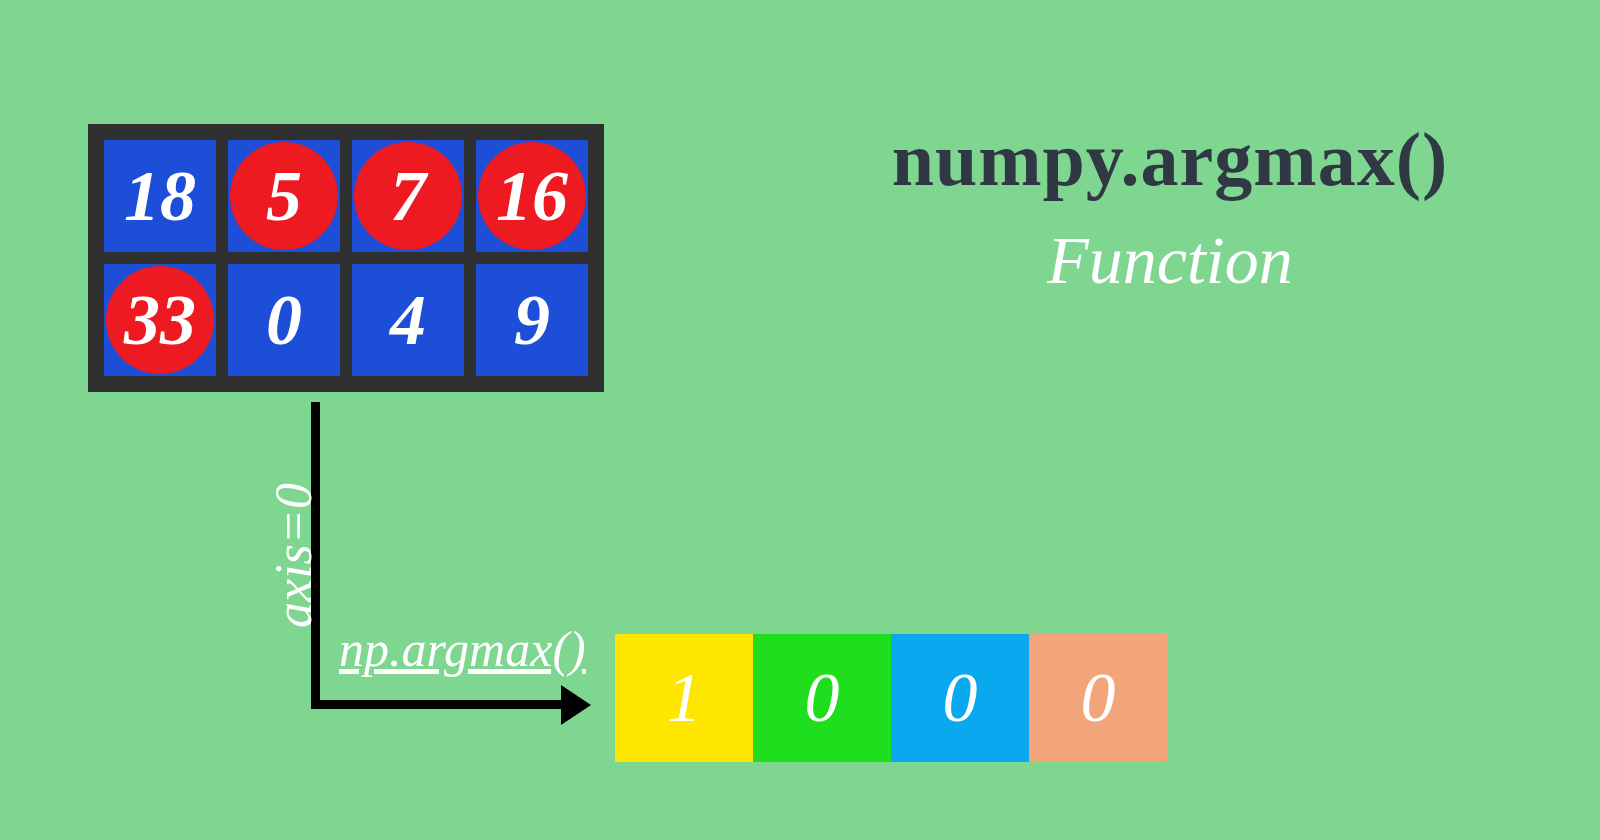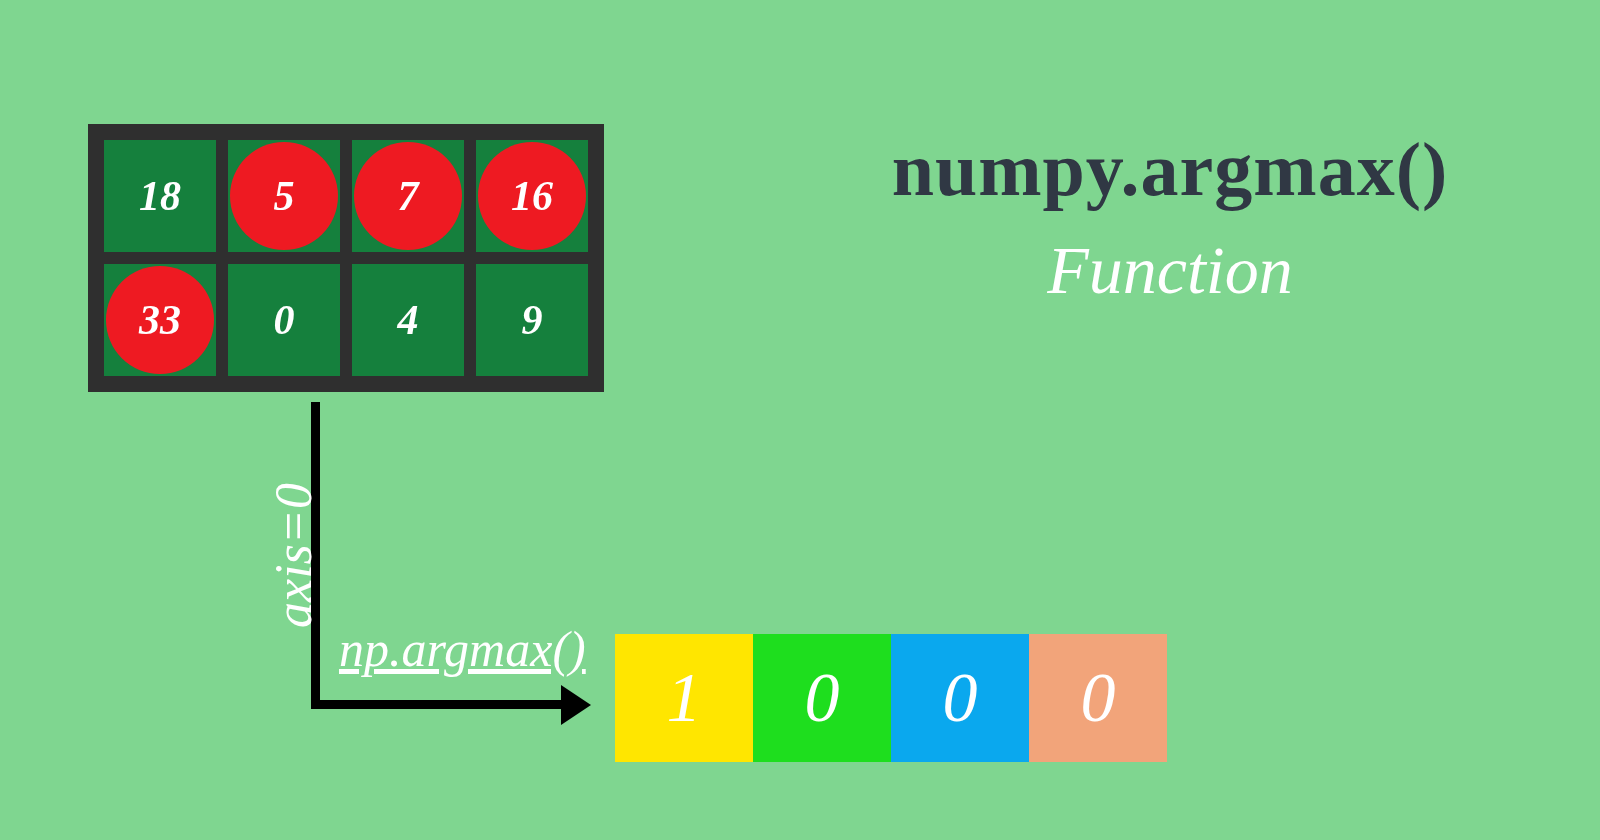--- a/index.html
+++ b/index.html
@@ -18,46 +18,46 @@
     left: 88px;
     top: 124px;
     display: grid;
     grid-template-columns: repeat(4, 112px);
     grid-template-rows: repeat(2, 112px);
     border: 16px solid #2f2f2f;
     background: #2f2f2f;
     gap: 12px;
   }
   .cell {
-    background: #15803d;
+    background: #1d4ed8;
     display: flex;
     align-items: center;
     justify-content: center;
     color: #ffffff;
-    font-size: 42px;
+    font-size: 72px;
     font-style: italic;
     font-weight: 600;
     position: relative;
   }
   .circle {
     position: absolute;
     width: 108px;
     height: 108px;
     background: #ee1a22;
     border-radius: 50%;
     display: flex;
     align-items: center;
     justify-content: center;
   }
 
   
   .title-block {
     position: absolute;
     left: 820px;
-    top: 126px;
+    top: 116px;
     width: 700px;
     text-align: center;
   }
   .title-main {
     font-family: 'Comic Sans MS', 'Marker Felt', cursive;
     font-size: 76px;
     font-weight: 700;
     color: #303844;
     letter-spacing: 1px;
   }

